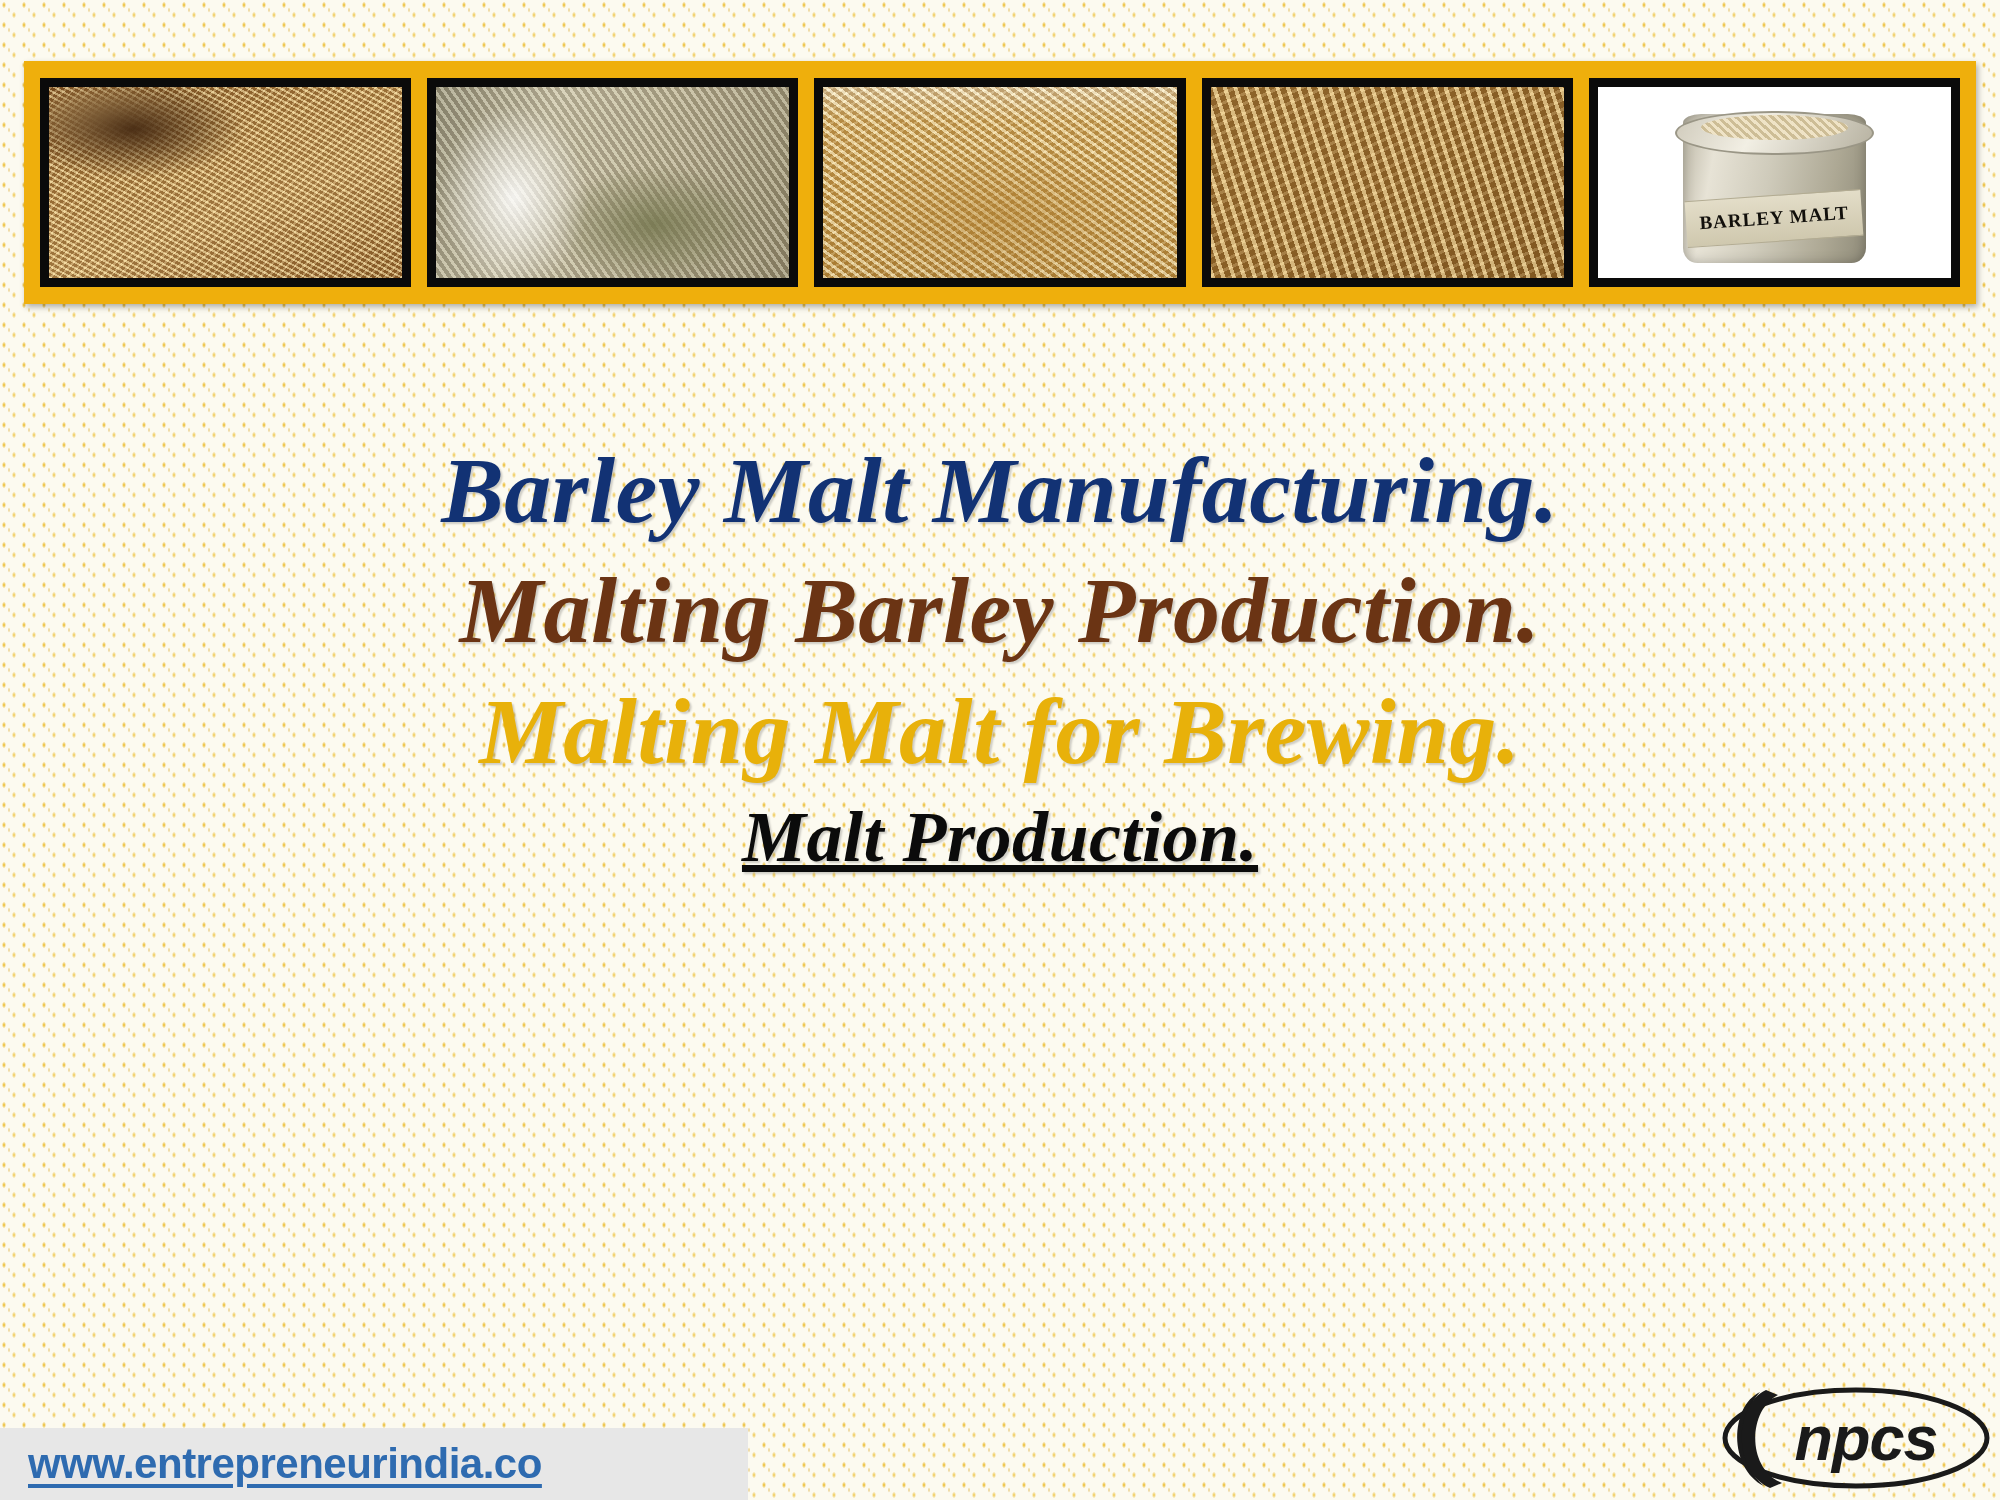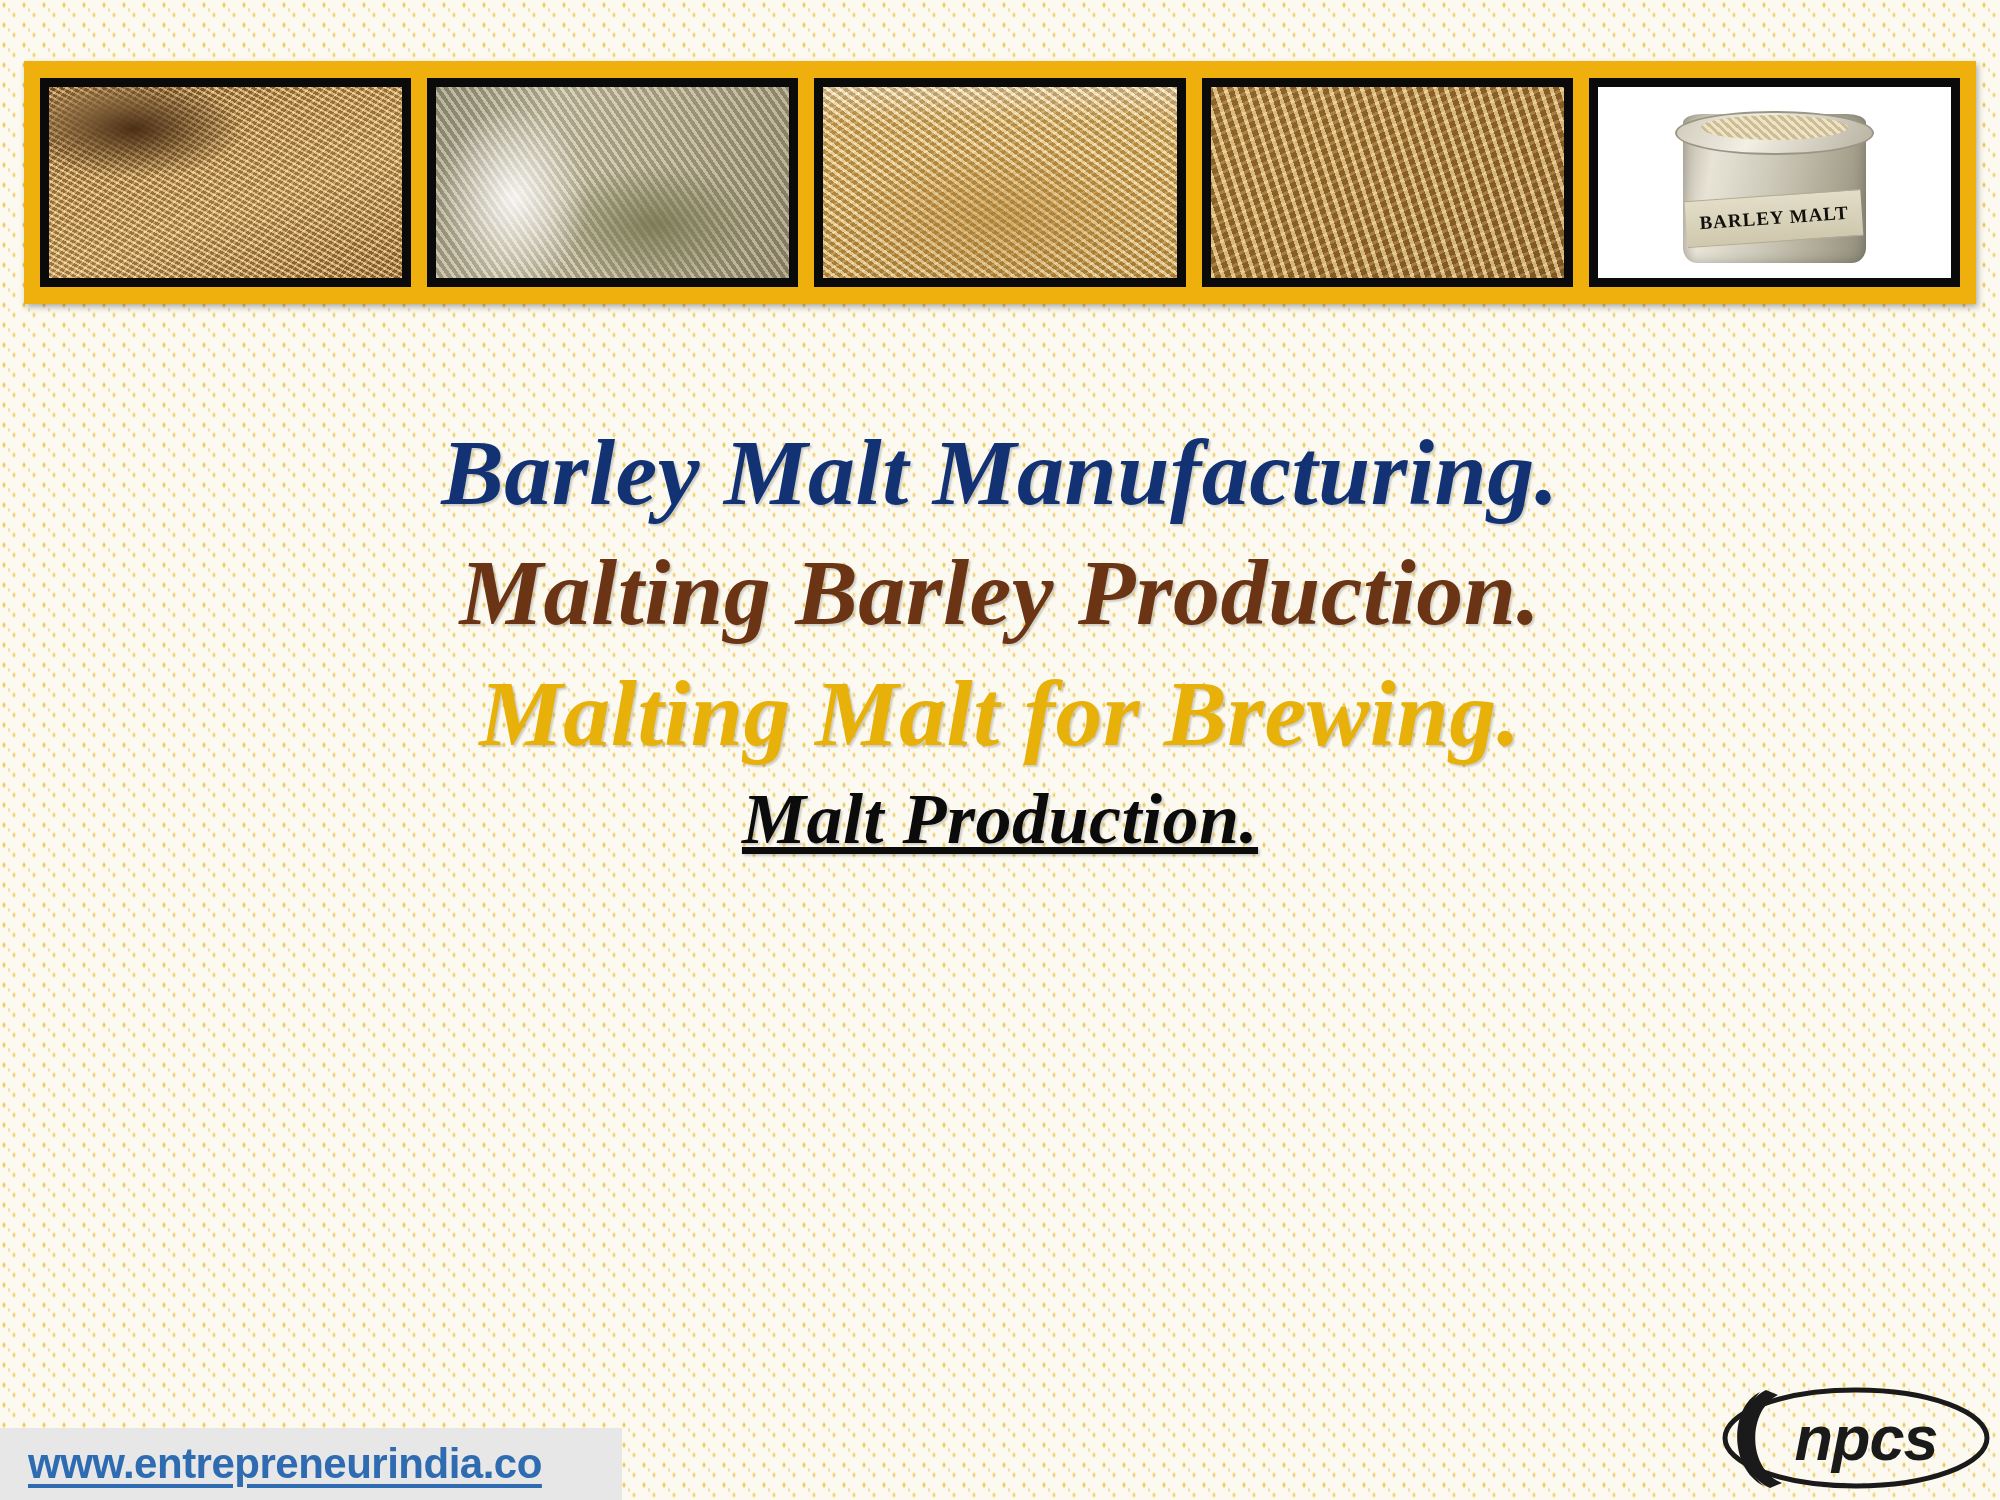--- a/index.html
+++ b/index.html
@@ -142,21 +142,21 @@
     font-size: 19px;
     letter-spacing: 1px;
     color: #12100c;
     white-space: nowrap;
   }
 
   
   #title-block {
     position: absolute;
     left: 0;
-    top: 412px;
+    top: 430px;
     width: 2000px;
     text-align: center;
   }
   .title-line {
     font-family: "Liberation Serif", serif;
     font-weight: bold;
     font-style: italic;
     font-size: 94px;
     line-height: 1.28;
     white-space: nowrap;
@@ -166,21 +166,21 @@
   .t-navy  { color: #123274; }
   .t-brown { color: #6B3414; }
   .t-gold  { color: #E8B10A; }
   .t-black { color: #0B0B0B; font-size: 72px; text-decoration: underline; }
 
   
   #url-bar {
     position: absolute;
     left: 0;
     top: 1428px;
-    width: 622px;
+    width: 748px;
     height: 72px;
     background: #E7E7E7;
     display: flex;
     align-items: center;
   }
   #url-link {
     font-family: "Liberation Sans", sans-serif;
     font-weight: bold;
     font-size: 42px;
     color: #2E6BB0;

